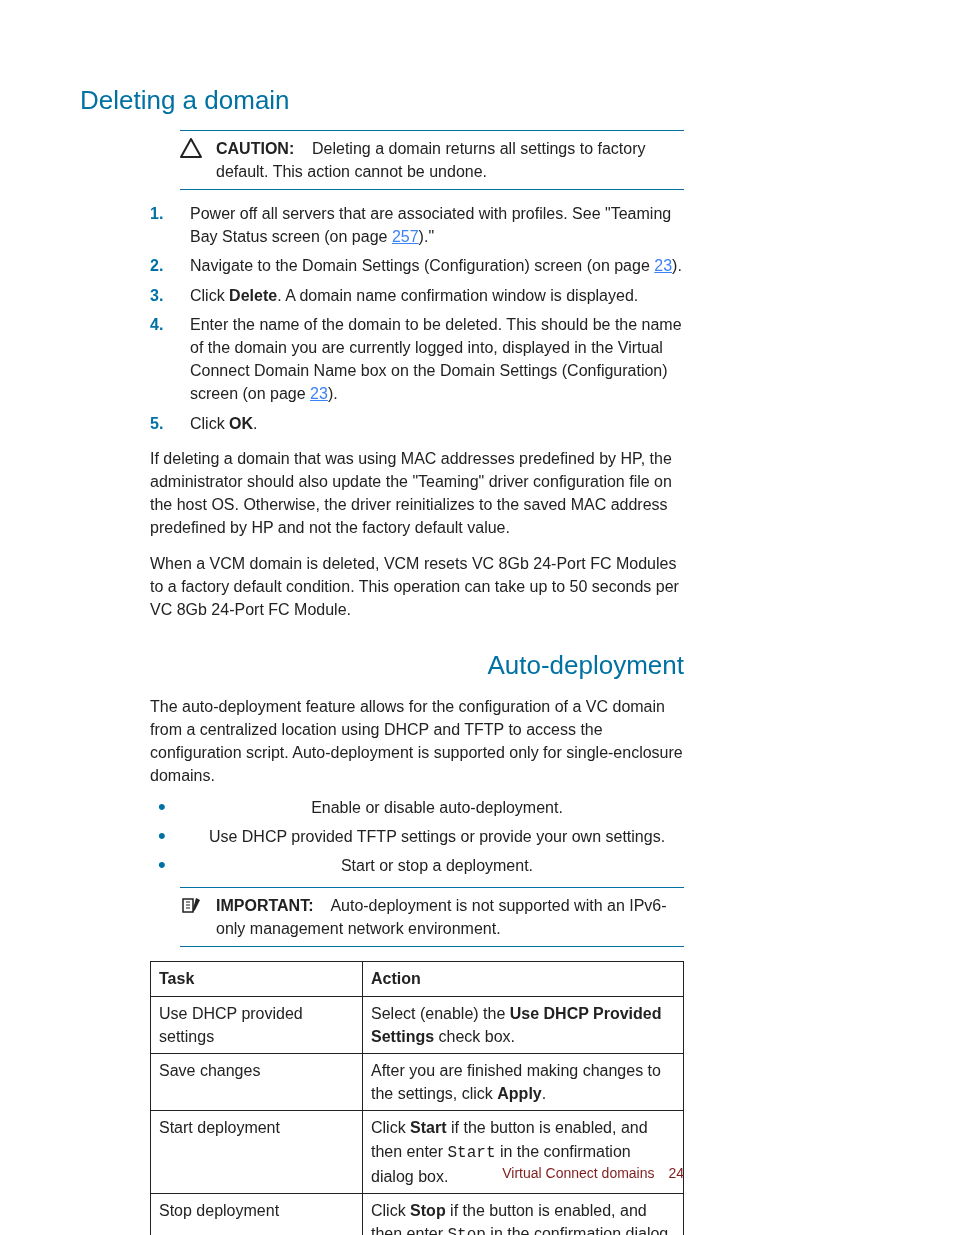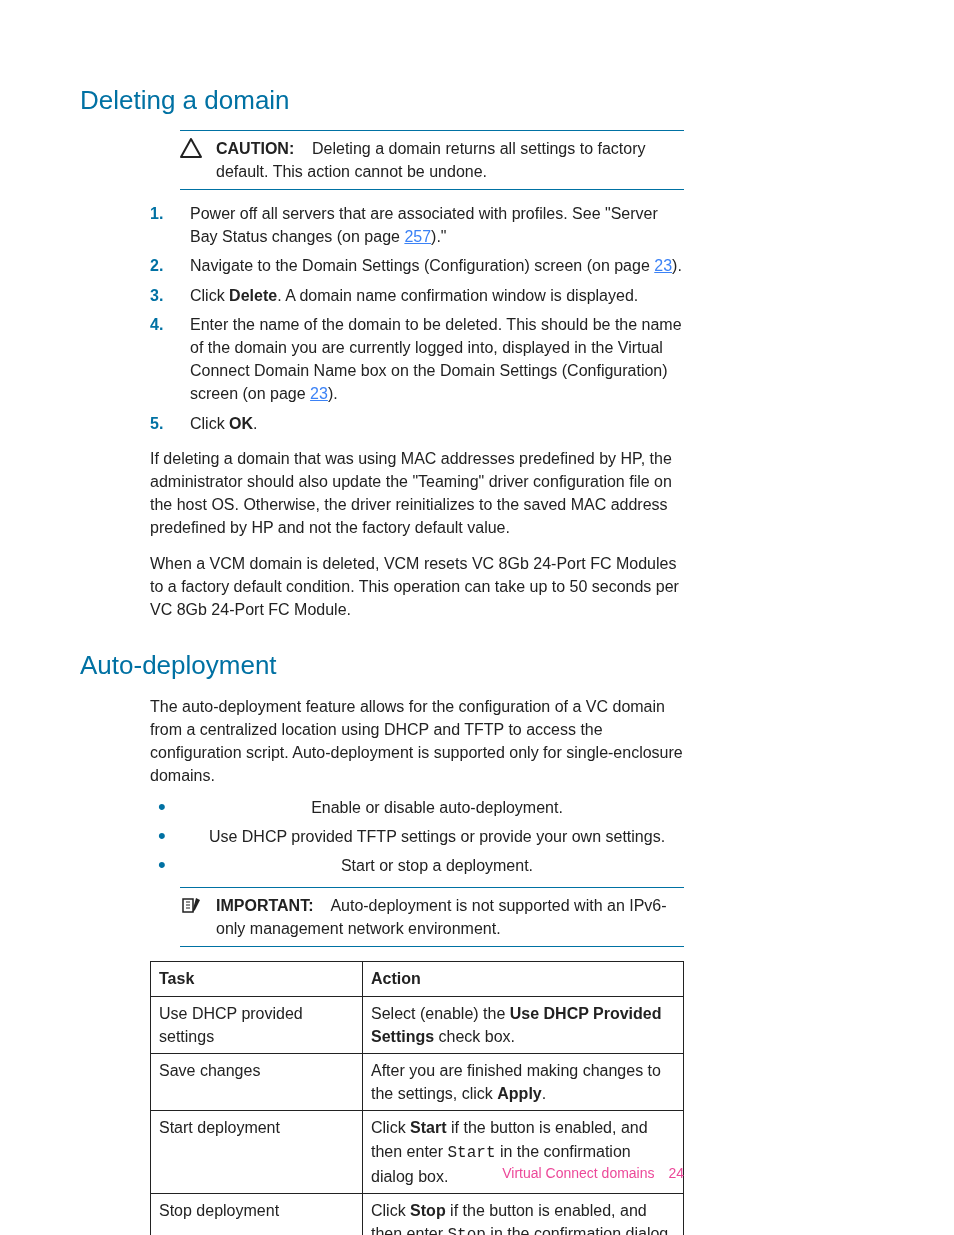--- a/index.html
+++ b/index.html
@@ -22,21 +22,21 @@
     box-sizing: border-box;
     padding: 82px 76px 0 80px;
   }
   h2.section-title {
     font-family: "Segoe UI Light", "Helvetica Neue", Arial, sans-serif;
     font-weight: 300;
     color: #0071a3;
     font-size: 26px;
     margin: 0 0 10px 0;
   }
-  h2.section-title.second { margin-top: 26px; }
+  h2.section-title.second { margin-top: 26px; text-align: right; }
   .callout {
     display: flex;
     align-items: flex-start;
     margin-left: 100px;
     border-top: 1px solid #0071a3;
     border-bottom: 1px solid #0071a3;
     padding: 6px 2px 6px 0;
   }
   .callout .icon {
     width: 36px;
@@ -114,21 +114,21 @@
     font-weight: 700;
   }
   table.task-table td.task-col { width: 195px; }
   .mono { font-family: "Courier New", monospace; }
   .bold { font-weight: 700; }
   .footer {
     position: absolute;
     bottom: 52px;
     right: 76px;
     font-size: 14px;
-    color: #ec4899;
+    color: #7f1d1d;
   }
   .footer .pagenum { margin-left: 10px; }
 </style>
 </head>
 <body>
 
 <div class="page">
 
   <h2 class="section-title">Deleting a domain</h2>
 
@@ -141,21 +141,21 @@
     <div class="text">
       <span class="label">CAUTION:</span>
       <span>&nbsp;&nbsp;</span>
       <span>Deleting a domain returns all settings to factory default. This action cannot be undone.</span>
     </div>
   </div>
 
   <div class="body-col">
     <ol class="steps">
       <li>
-        <span>Power off all servers that are associated with profiles. See "Server Bay Status changes (on page </span><span class="link">257</span><span>)."</span>
+        <span>Power off all servers that are associated with profiles. See "Teaming Bay Status screen (on page </span><span class="link">257</span><span>)."</span>
       </li>
       <li>
         <span>Navigate to the Domain Settings (Configuration) screen (on page </span><span class="link">23</span><span>).</span>
       </li>
       <li>
         <span>Click </span><span class="bold">Delete</span><span>. A domain name confirmation window is displayed.</span>
       </li>
       <li>
         <span>Enter the name of the domain to be deleted. This should be the name of the domain you are currently logged into, displayed in the Virtual Connect Domain Name box on the Domain Settings (Configuration) screen (on page </span><span class="link">23</span><span>).</span>
       </li>

